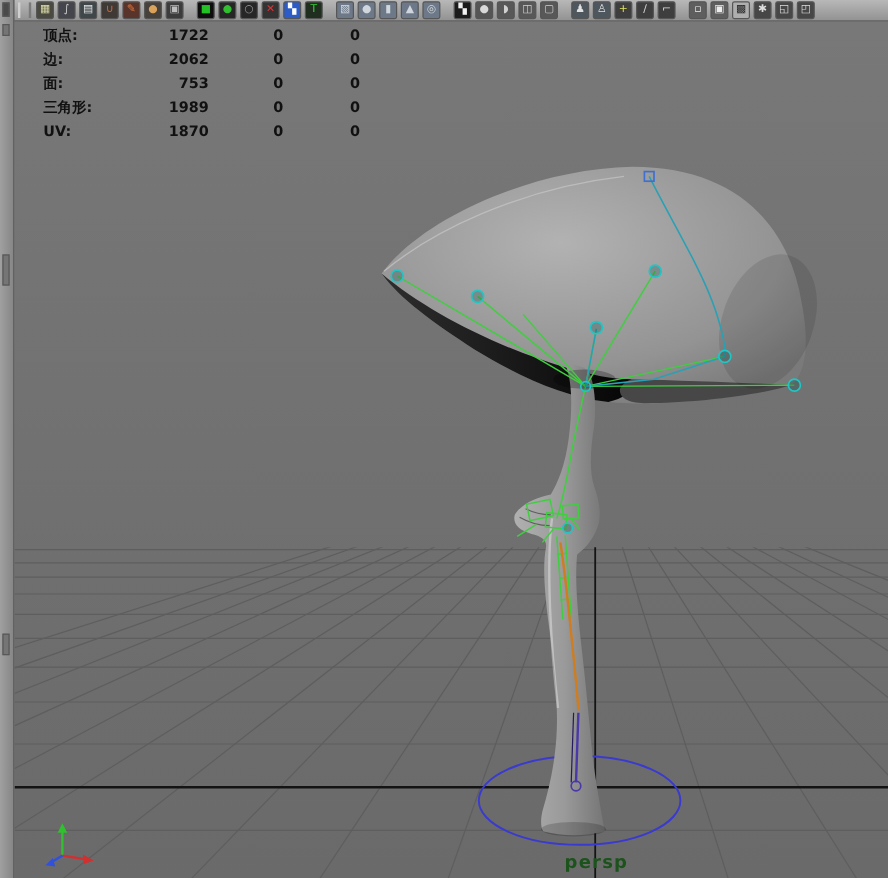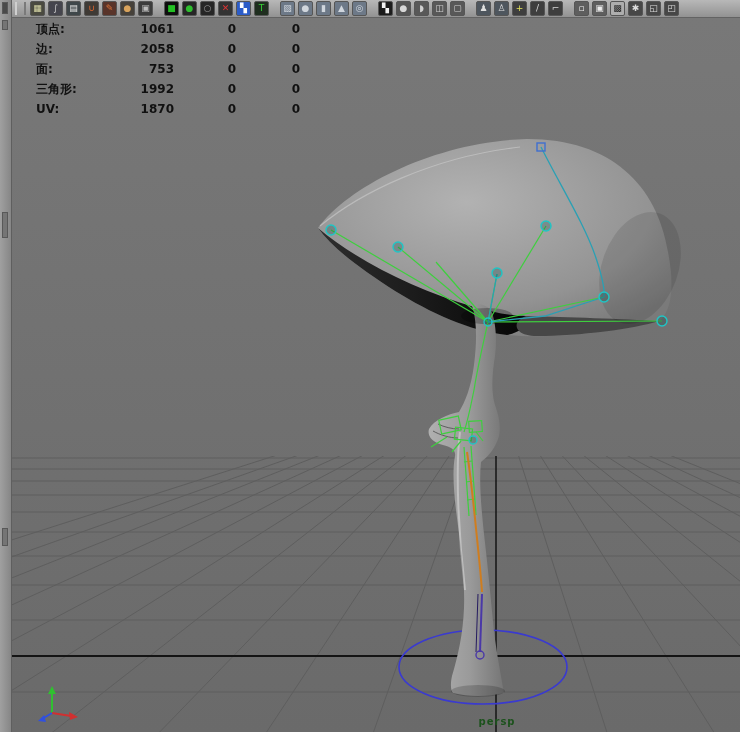--- a/index.html
+++ b/index.html
@@ -50,21 +50,21 @@
 
   
   .hud{position:absolute;top:1px;left:24px;color:var(--hud-text,#111);}
   .hud-row{display:grid;grid-template-columns:76px 62px 62px 64px;height:20px;align-items:center;
     font-size:12px;font-weight:bold;}
   .hud-label{text-align:left;white-space:nowrap;}
   .hud-val{text-align:right;}
 
   .persp-label{
     position:absolute;bottom:5px;left:485px;transform:translateX(-50%);
-    font-size:10px;font-weight:bold;letter-spacing:1px;
+    font-size:15px;font-weight:bold;letter-spacing:1px;
     color:var(--camera-label-green,#1c521c);cursor:pointer;
   }
 </style>
 </head>
 <body>
 
 <div class="app">
 
   <div class="left-strip">
     <div class="strip-mark sm0"></div>
@@ -295,39 +295,39 @@
           <g>
             <line x1="52" y1="713" x2="42" y2="719" stroke="#3050e0"></line>
             <polygon points="44,715 46,722 38,721" fill="#3050e0" stroke="none"></polygon>
           </g>
         </g>
       </svg>
 
       <div class="hud">
           <div class="hud-row">
             <span class="hud-label">顶点:</span>
-            <span class="hud-val">1061</span>
+            <span class="hud-val">1722</span>
             <span class="hud-val">0</span>
             <span class="hud-val">0</span>
           </div>
           <div class="hud-row">
             <span class="hud-label">边:</span>
-            <span class="hud-val">2058</span>
+            <span class="hud-val">2062</span>
             <span class="hud-val">0</span>
             <span class="hud-val">0</span>
           </div>
           <div class="hud-row">
             <span class="hud-label">面:</span>
             <span class="hud-val">753</span>
             <span class="hud-val">0</span>
             <span class="hud-val">0</span>
           </div>
           <div class="hud-row">
             <span class="hud-label">三角形:</span>
-            <span class="hud-val">1992</span>
+            <span class="hud-val">1989</span>
             <span class="hud-val">0</span>
             <span class="hud-val">0</span>
           </div>
           <div class="hud-row">
             <span class="hud-label">UV:</span>
             <span class="hud-val">1870</span>
             <span class="hud-val">0</span>
             <span class="hud-val">0</span>
           </div>
         </div>

